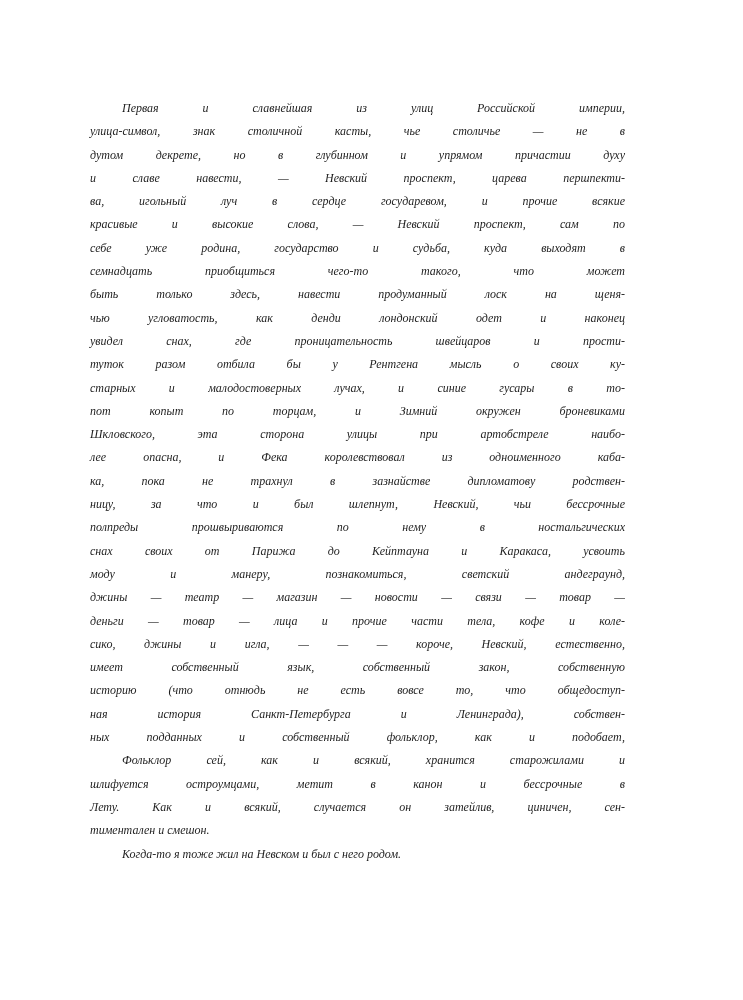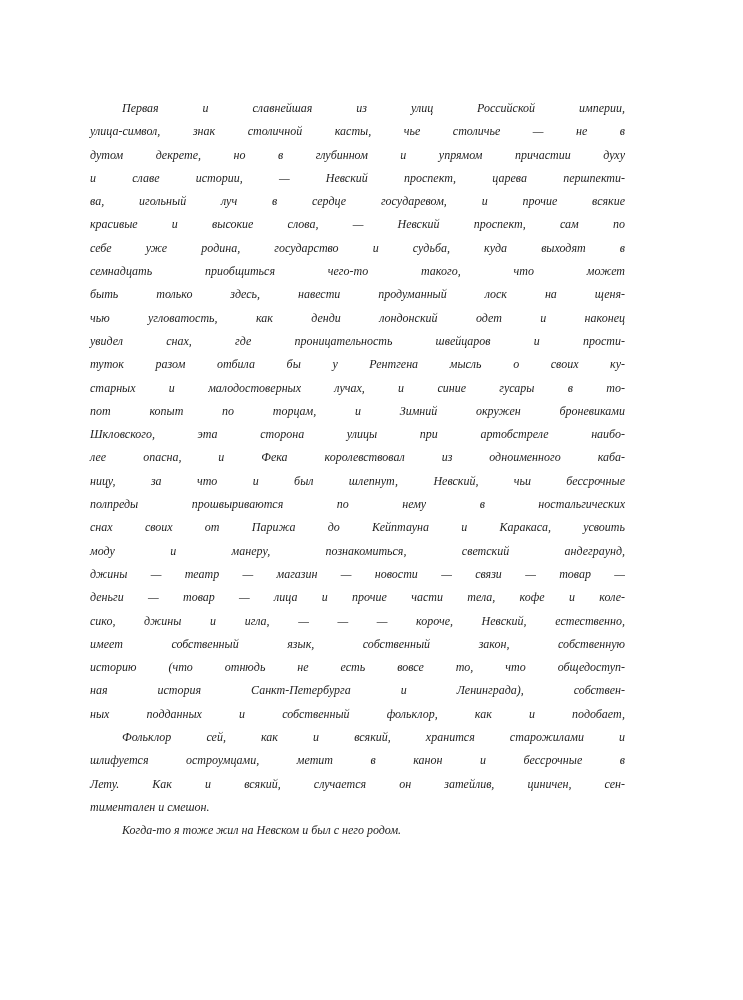--- a/index.html
+++ b/index.html
@@ -46,33 +46,34 @@
   }
 </style>
 </head>
 <body>
 
 <div class="page">
   <div class="text-block" style="color: rgb(30, 30, 30);">
       <div class="line indent">Первая и славнейшая из улиц Российской империи,</div>
       <div class="line">улица-символ, знак столичной касты, чье столичье — не в</div>
       <div class="line">дутом декрете, но в глубинном и упрямом причастии духу</div>
-      <div class="line">и славе истории, — Невский проспект, царева першпекти-</div>
+      <div class="line">и славе навести, — Невский проспект, царева першпекти-</div>
       <div class="line">ва, игольный луч в сердце государевом, и прочие всякие</div>
       <div class="line">красивые и высокие слова, — Невский проспект, сам по</div>
       <div class="line">себе уже родина, государство и судьба, куда выходят в</div>
       <div class="line">семнадцать приобщиться чего-то такого, что может</div>
       <div class="line">быть только здесь, навести продуманный лоск на щеня-</div>
       <div class="line">чью угловатость, как денди лондонский одет и наконец</div>
       <div class="line">увидел снах, где проницательность швейцаров и прости-</div>
       <div class="line">туток разом отбила бы у Рентгена мысль о своих ку-</div>
       <div class="line">старных и малодостоверных лучах, и синие гусары в то-</div>
       <div class="line">пот копыт по торцам, и Зимний окружен броневиками</div>
       <div class="line">Шкловского, эта сторона улицы при артобстреле наибо-</div>
       <div class="line">лее опасна, и Фека королевствовал из одноименного каба-</div>
+      <div class="line">ка, пока не трахнул в зазнайстве дипломатову родствен-</div>
       <div class="line">ницу, за что и был шлепнут, Невский, чьи бессрочные</div>
       <div class="line">полпреды прошвыриваются по нему в ностальгических</div>
       <div class="line">снах своих от Парижа до Кейптауна и Каракаса, усвоить</div>
       <div class="line">моду и манеру, познакомиться, светский андеграунд,</div>
       <div class="line">джины — театр — магазин — новости — связи — товар —</div>
       <div class="line">деньги — товар — лица и прочие части тела, кофе и коле-</div>
       <div class="line">сико, джины и игла, — — — короче, Невский, естественно,</div>
       <div class="line">имеет собственный язык, собственный закон, собственную</div>
       <div class="line">историю (что отнюдь не есть вовсе то, что общедоступ-</div>
       <div class="line">ная история Санкт-Петербурга и Ленинграда), собствен-</div>

